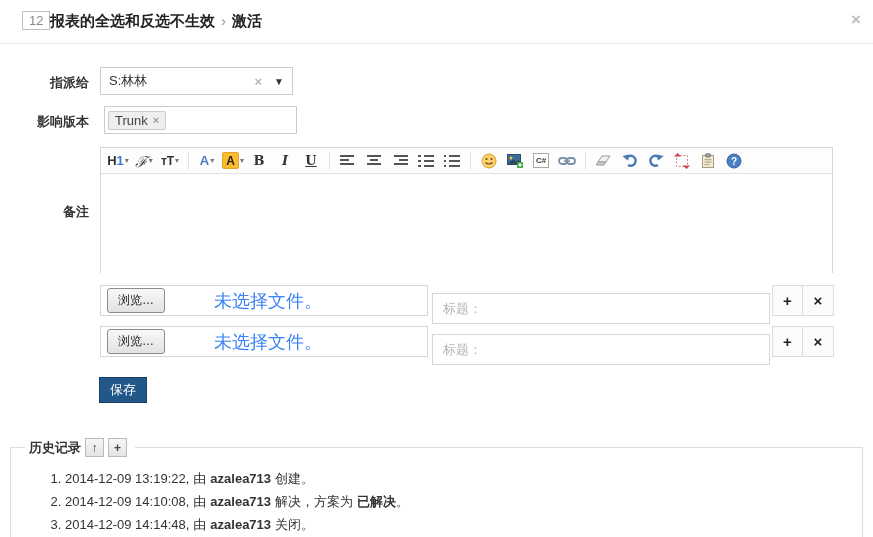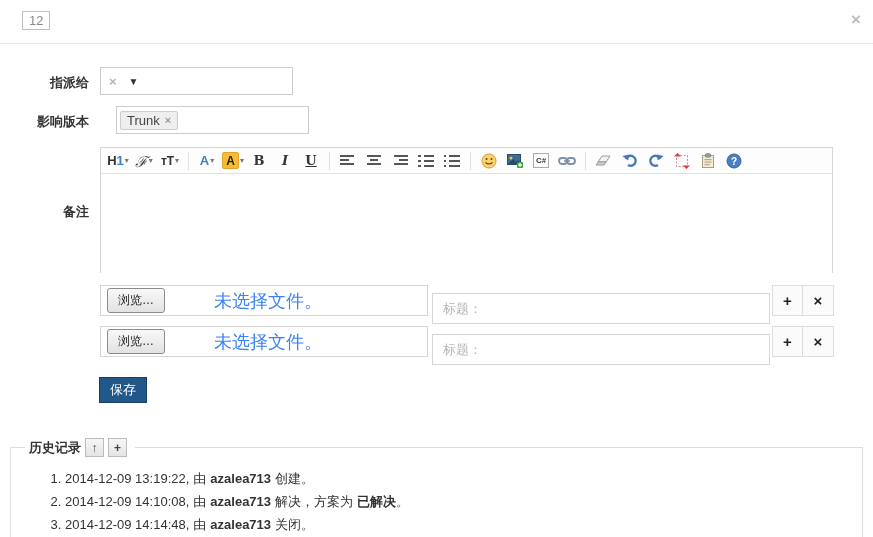--- a/index.html
+++ b/index.html
@@ -16,21 +16,21 @@
 
   .flabel { position:absolute; width:89px; text-align:right; font-size:13px; font-weight:bold; color:#333; }
 
   
   .sel { position:absolute; left:100px; top:67px; width:193px; height:28px; border:1px solid #ccc; background:#fff; display:flex; align-items:center; padding:0 8px; cursor:pointer; }
   .sel-val { flex:1; font-size:13px; color:#333; }
   .sel-clear { color:#b5b5b5; font-weight:bold; font-size:13px; margin-right:12px; }
   .sel-caret { color:#333; font-size:10px; }
 
   
-  .ver-box { position:absolute; left:116px; top:106px; width:193px; height:28px; border:1px solid #ccc; background:#fff; display:flex; align-items:center; padding:3px; }
+  .ver-box { position:absolute; left:104px; top:106px; width:193px; height:28px; border:1px solid #ccc; background:#fff; display:flex; align-items:center; padding:3px; }
   .tag { background:#eee; border:1px solid #ccc; border-radius:2px; font-size:13px; color:#444; padding:1px 6px; display:inline-flex; align-items:center; gap:5px; }
   .tag-x { color:#999; font-weight:bold; font-size:11px; cursor:pointer; }
 
   
   .editor { position:absolute; left:100px; top:147px; width:733px; height:126px; border:1px solid #d5d5d5; background:#fff; }
   .toolbar { height:26px; border-bottom:1px solid #e2e2e2; background:#fdfdfd; display:flex; align-items:center; padding:0 4px; }
   .tb-btn { min-width:22px; height:22px; display:flex; align-items:center; justify-content:center; cursor:pointer; margin:0 2px; font-size:13px; }
   .tb-sep { width:1px; height:18px; background:#e0e0e0; margin:0 5px; }
   .caret { font-size:8px; color:#777; margin-left:1px; }
   .t-h { font-weight:bold; color:#333; } .t-h1 { font-weight:bold; color:#3a7ad9; }
@@ -68,25 +68,29 @@
 
   svg { display:block; }
 </style>
 </head>
 <body>
 
 <div class="page">
 
   <div class="hdr">
     <span class="hdr-badge">12</span>
+    <div class="hdr-title">
+      <span>报表的全选和反选不生效</span><span class="hdr-sep">›</span><span>激活</span>
+    </div>
     <span class="hdr-close">×</span>
   </div>
 
   <div class="flabel" style="left:0;top:74px;">指派给</div>
   <div class="sel">
+    <span class="sel-val">S:林林</span>
     <span class="sel-clear">×</span>
     <span class="sel-caret">▼</span>
   </div>
 
   <div class="flabel" style="left:0;top:113px;">影响版本</div>
   <div class="ver-box">
     <span class="tag">
       <span>Trunk</span>
       <span class="tag-x">×</span>
     </span>

